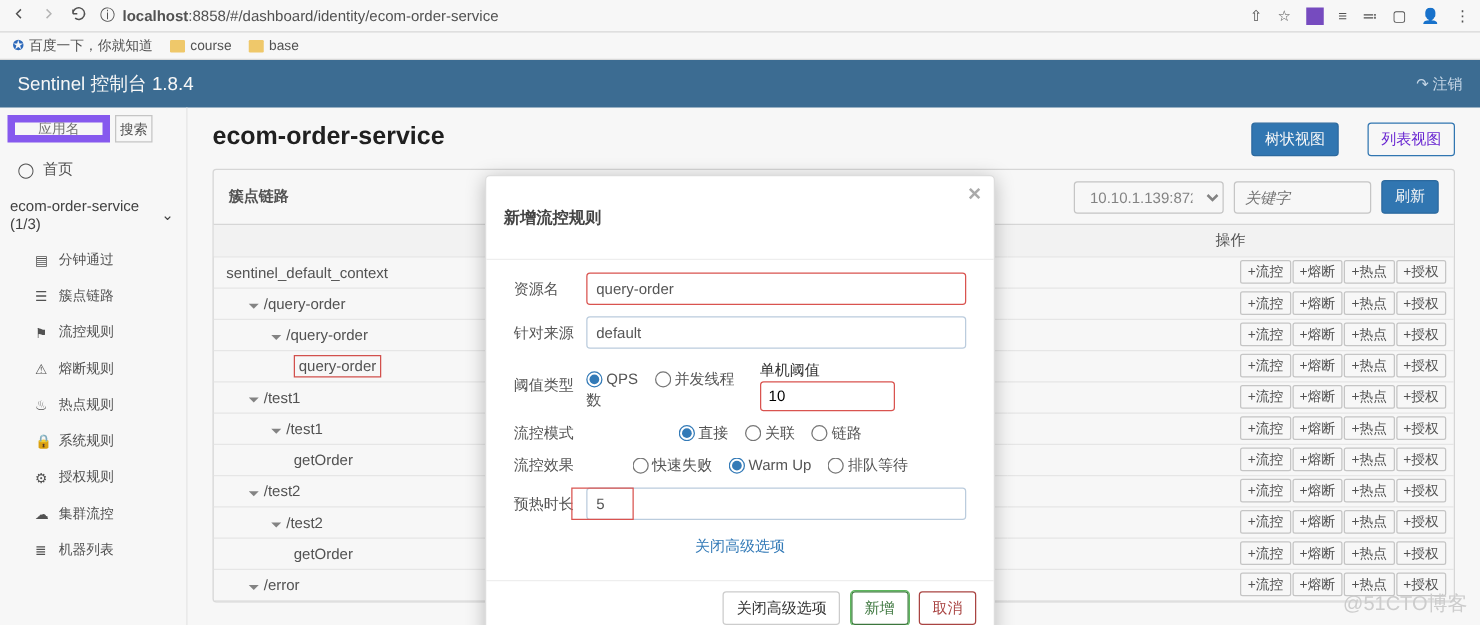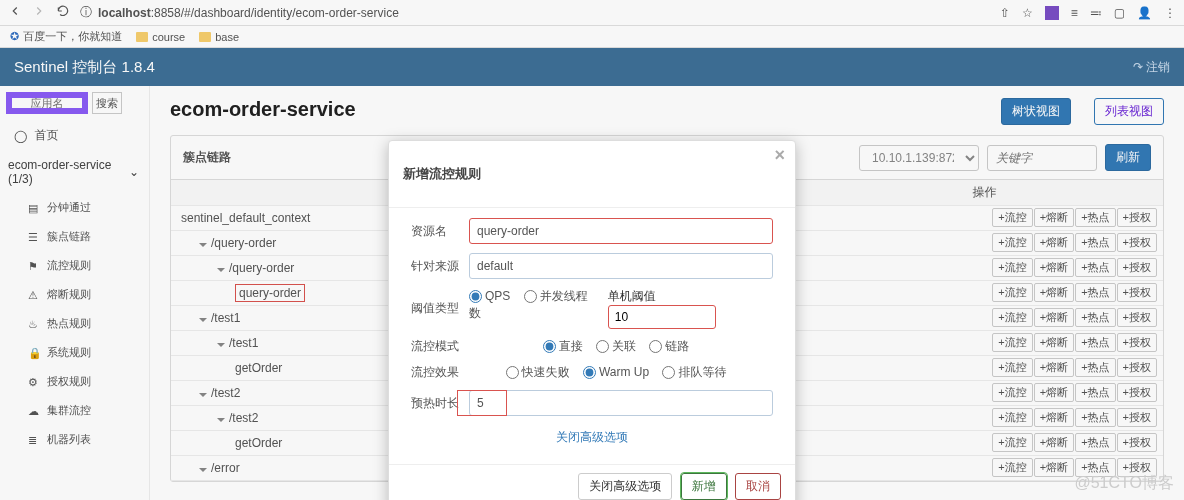--- a/index.html
+++ b/index.html
@@ -49,21 +49,21 @@
 .modal-body { padding: 10px 22px; }
 .form-row { display: flex; align-items: center; margin-bottom: 9px; font-size: 12px; }
 .form-row label { width: 58px; color: #555; text-align: left; }
 .form-row .ctrl { flex: 1; }
 .form-in { width: 100%; height: 26px; border: 1px solid #bcd; border-radius: 3px; padding: 0 7px; font-size: 12px; color: #555; }
 .form-in.hl { border: 1px solid #d9534f; }
 .num-in { width: 108px; height: 24px; border: 1px solid #bcd; border-radius: 3px; padding: 0 6px; font-size: 12px; }
 .num-in.hl { border: 1px solid #d9534f; }
 .radio-lbl { margin-right: 10px; color: #555; }
 .radio-lbl input { accent-color: #337ab7; margin-right: 3px; vertical-align: middle; }
-.mid-row { display: flex; align-items: flex-start; justify-content: space-between; }
+.mid-row { display: flex; align-items: flex-end; justify-content: space-between; }
 .adv-link { text-align: center; color: #337ab7; font-size: 12px; padding: 4px 0 8px; cursor: pointer; }
 .modal-foot { padding: 8px 14px 12px; text-align: right; border-top: 1px solid #eee; }
 .btn-f { display: inline-block; padding: 4px 10px; font-size: 12px; border-radius: 3px; border: 1px solid #ccc; background: #fff; margin-left: 5px; cursor: pointer; }
 .btn-f.green { color: #3c763d; border-color: #3c763d; }
 .btn-f.green.hl { outline: 1px solid #5cb85c; }
 .btn-f.red { color: #a94442; border-color: #a94442; }
 .ic { width: 12px; height: 12px; display: inline-block; }
 .watermark { position: absolute; right: 10px; bottom: 6px; font-size: 16px; color: #ccc; }
 </style>
 </head>

